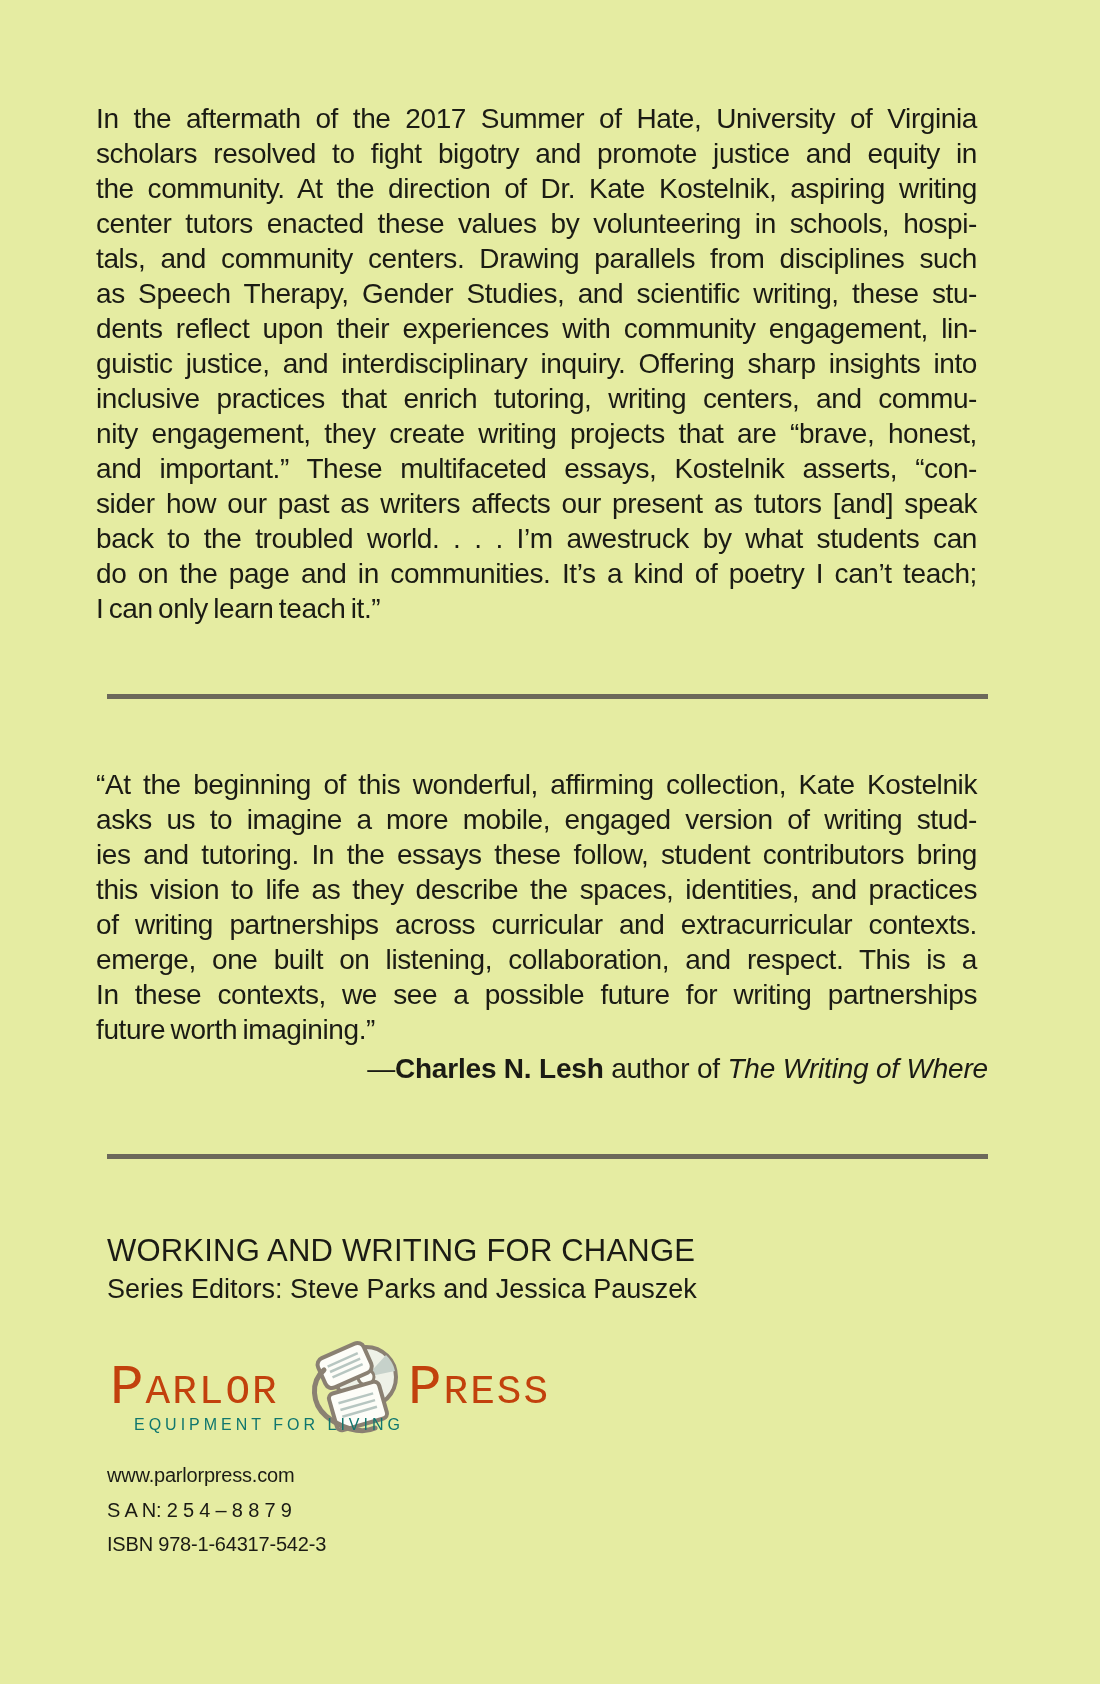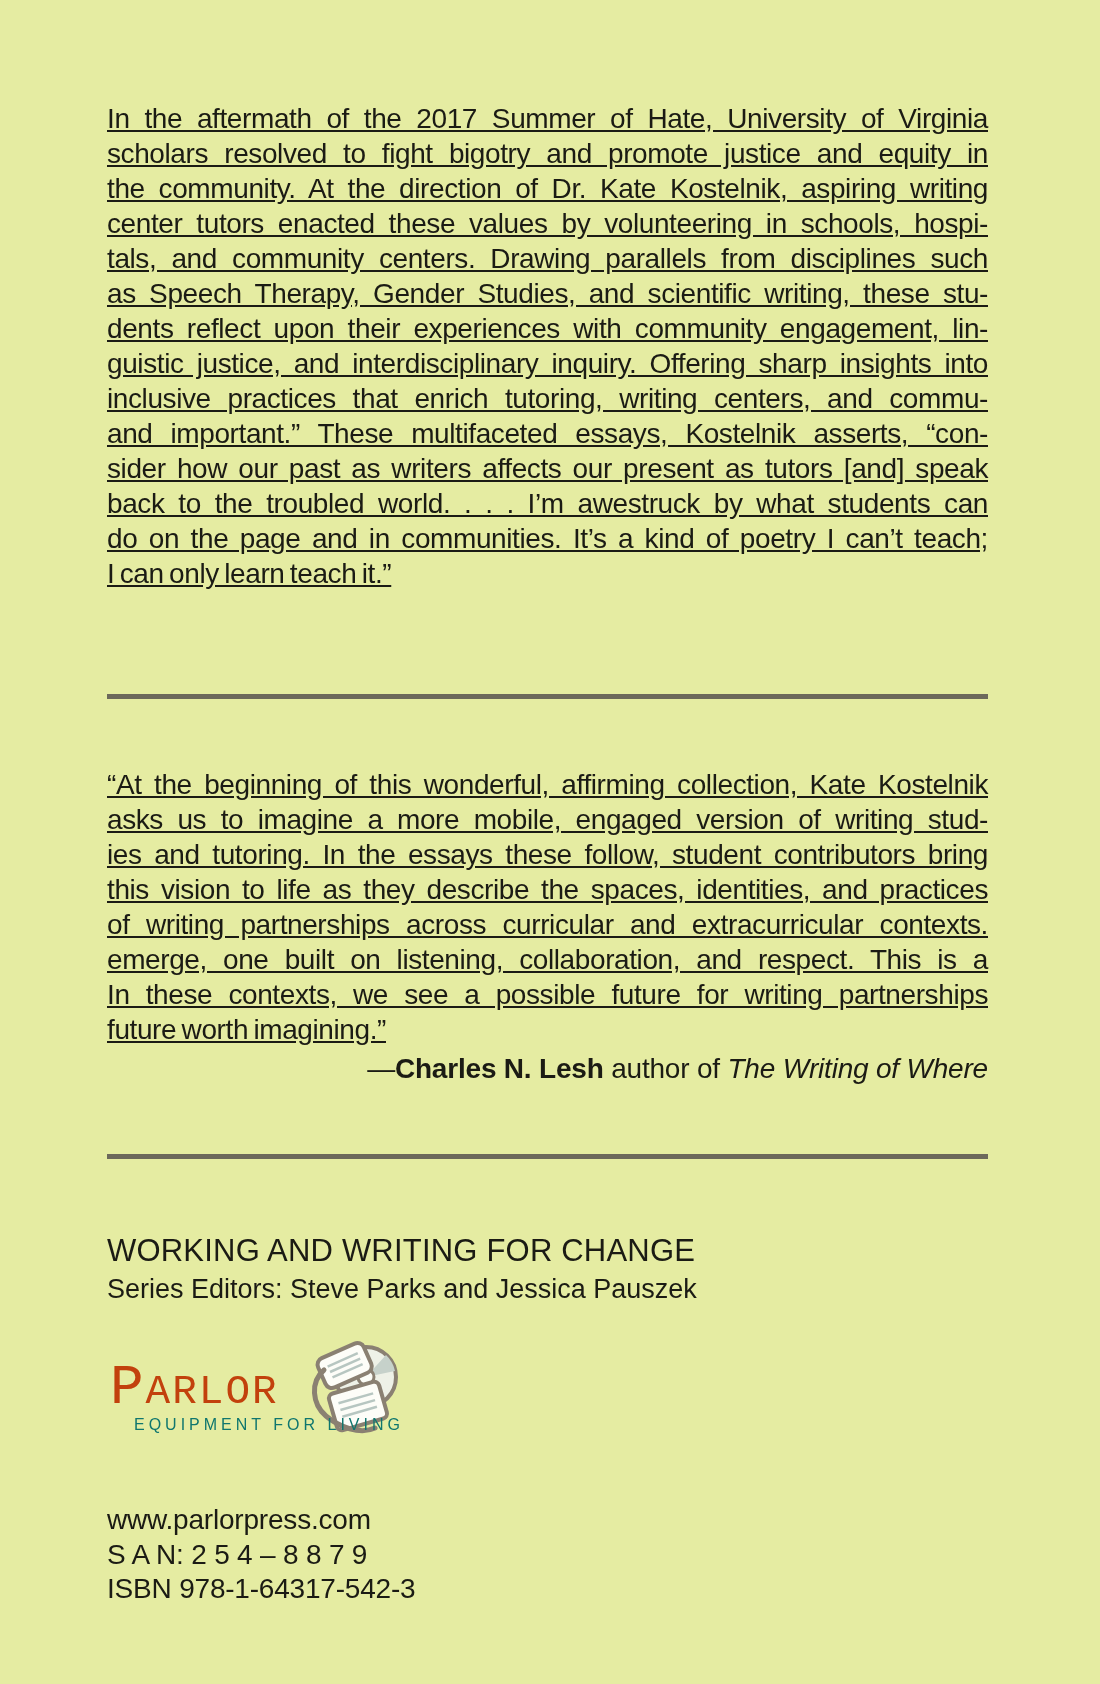--- a/index.html
+++ b/index.html
@@ -8,21 +8,21 @@
   }
   body {
     width: 1100px;
     height: 1684px;
     position: relative;
     background: #e5eca2;
     font-family: "Liberation Sans", sans-serif;
     color: #1b1b14;
     overflow: hidden;
   }
-  .content { position: absolute; left: 107px; width: 881px; text-decoration: underline; }
+  .content { position: absolute; left: 96px; width: 881px; }
 
   
   .para { font-size: 28px; line-height: 35px; letter-spacing: -0.4px; word-spacing: -2px; }
   .para .tline { text-align: justify; text-align-last: justify; white-space: normal; }
   .para .tline-last { text-align-last: left; }
 
   .divider { position: absolute; left: 107px; width: 881px; height: 5px; background: #6c695b; }
 
   .attribution {
     position: absolute; left: 107px; width: 881px; top: 1053px;
@@ -55,37 +55,38 @@
   .logo-parlor { position: absolute; left: 0; top: 16px; }
   .logo-press  { position: absolute; left: 298px; top: 16px; }
   .logo-mark   { position: absolute; left: 196px; top: 0px; width: 96px; height: 102px; }
   .logo-tagline {
     position: absolute; left: 24px; top: 76px;
     font-size: 16px; letter-spacing: 4px; color: #0f766e; white-space: nowrap; text-align: right;
   }
 
   .footer {
     position: absolute; left: 107px; width: 881px; top: 1458px;
-    font-size: 28px; line-height: 34.5px; letter-spacing: -0.2px; margin-top: 45px;
+    font-size: 20px; line-height: 34.5px; letter-spacing: -0.2px;
   }
   .footer div { white-space: nowrap; }
 </style>
 </head>
 <body>
 
 <div class="content para" style="top:101px;">
     <div class="tline">In the aftermath of the 2017 Summer of Hate, University of Virginia</div>
     <div class="tline">scholars resolved to fight bigotry and promote justice and equity in</div>
     <div class="tline">the community. At the direction of Dr. Kate Kostelnik, aspiring writing</div>
     <div class="tline">center tutors enacted these values by volunteering in schools, hospi-</div>
     <div class="tline">tals, and community centers. Drawing parallels from disciplines such</div>
     <div class="tline">as Speech Therapy, Gender Studies, and scientific writing, these stu-</div>
     <div class="tline">dents reflect upon their experiences with community engagement, lin-</div>
     <div class="tline">guistic justice, and interdisciplinary inquiry. Offering sharp insights into</div>
     <div class="tline">inclusive practices that enrich tutoring, writing centers, and commu-</div>
+    <div class="tline">nity engagement, they create writing projects that are “brave, honest,</div>
     <div class="tline">and important.” These multifaceted essays, Kostelnik asserts, “con-</div>
     <div class="tline">sider how our past as writers affects our present as tutors [and] speak</div>
     <div class="tline">back to the troubled world. . . . I’m awestruck by what students can</div>
     <div class="tline">do on the page and in communities. It’s a kind of poetry I can’t teach;</div>
     <div class="tline tline-last">I can only learn teach it.”</div>
   </div>
 
 <div class="divider" style="top:694px;"></div>
 
 <div class="content para" style="top:767px;">
@@ -129,20 +130,21 @@
         <rect x="26" y="47" width="52" height="38" rx="5" fill="#fdfdf8" stroke="#8a8072" stroke-width="4"></rect>
         <line x1="34" y1="58" x2="70" y2="58" stroke="#b7c6c1" stroke-width="2.5"></line>
         <line x1="34" y1="65" x2="70" y2="65" stroke="#b7c6c1" stroke-width="2.5"></line>
         <line x1="34" y1="72" x2="70" y2="72" stroke="#b7c6c1" stroke-width="2.5"></line>
       </g>
 
       <path d="M18 30 C4 42, 6 64, 20 76 C33 87, 54 95, 69 88" fill="none" stroke="#8a8072" stroke-width="5" stroke-linecap="round"></path>
     </svg>
   </div>
 
+  <div class="logo-text logo-press"><span class="big">P</span><span class="small">RESS</span></div>
 
   <div class="logo-tagline">EQUIPMENT FOR LIVING</div>
 </div>
 
 <div class="footer">
   <div>www.parlorpress.com</div>
   <div>S A N: 2 5 4 – 8 8 7 9</div>
   <div>ISBN 978-1-64317-542-3</div>
 </div>
 

